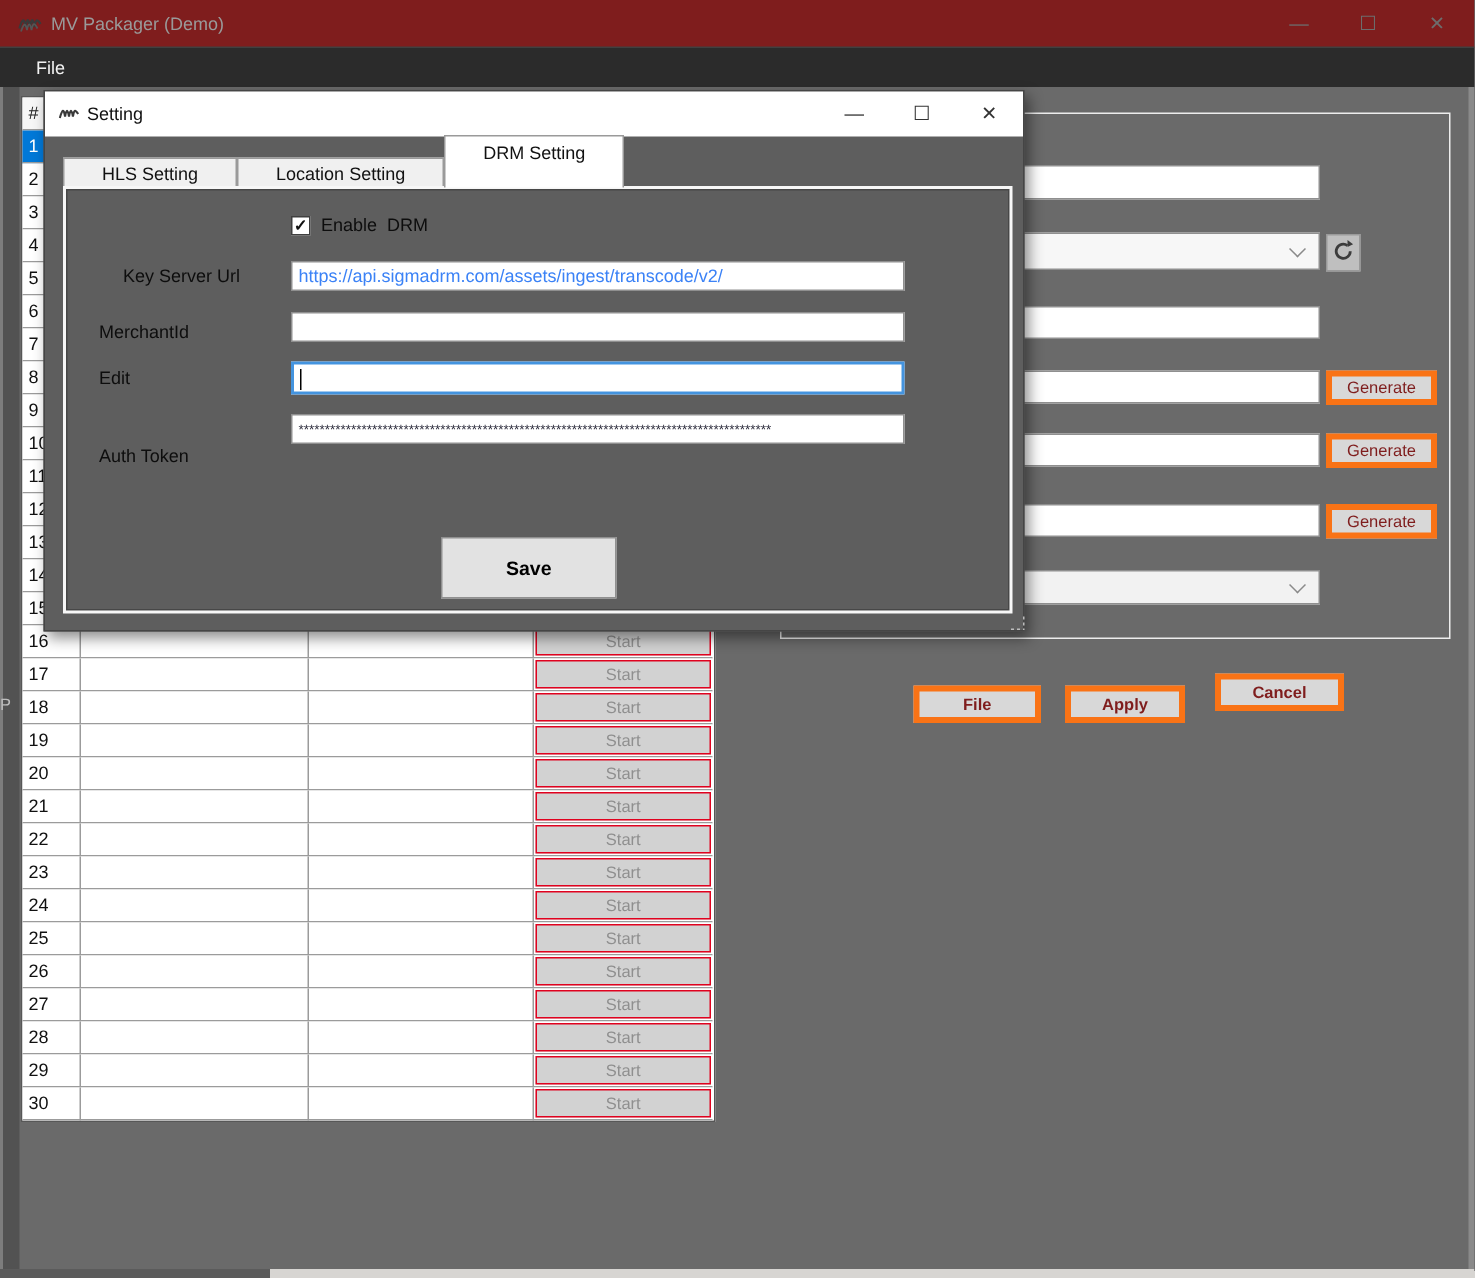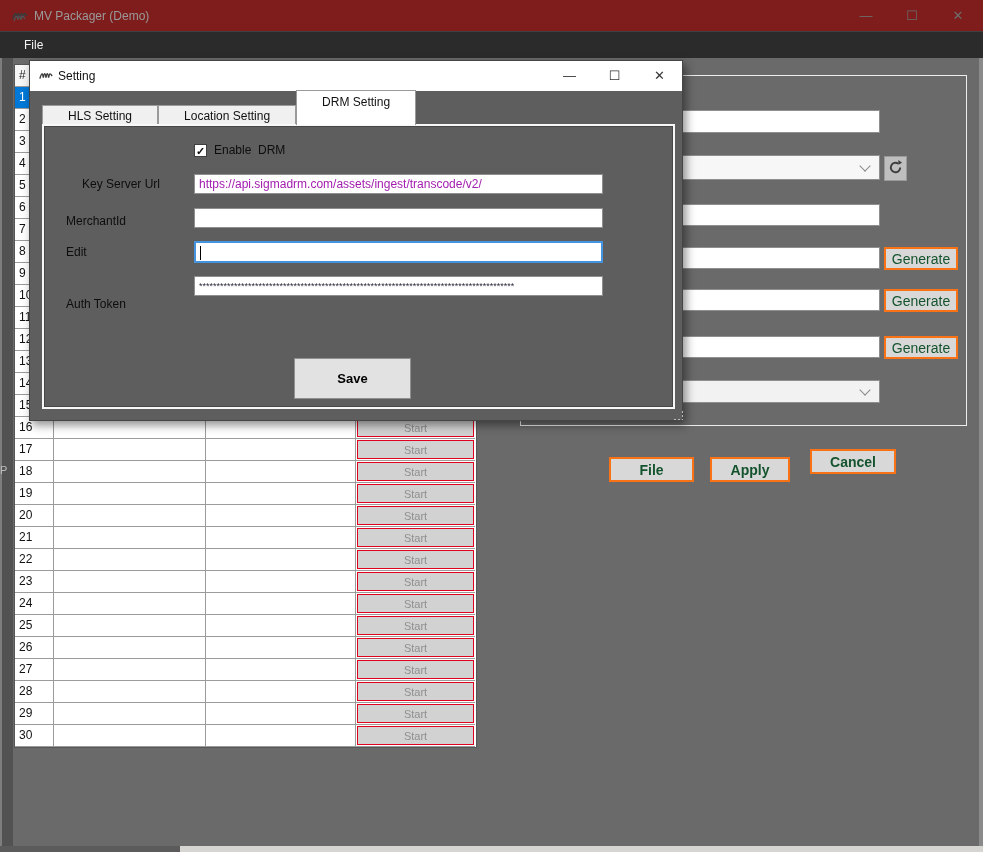--- a/index.html
+++ b/index.html
@@ -34,41 +34,41 @@
   .start-btn { position:absolute; left:1px; top:1px; right:1px; bottom:1px;
     background:#d2d2d2; border:1px solid #e0021f; color:#8f8f8f; font-size:11px;
     font-family:"Liberation Sans", sans-serif; }
 
   
   .groupbox { left:520px; top:75px; width:447px; height:351px; border:1px solid #ededed; }
   .field { background:#ffffff; border:1px solid #8f8f8f; font-size:12px; color:#111; padding:0 5px; }
   .combo { background:#f7f7f7; border:1px solid #8f8f8f; font-size:12px; color:#111; padding:0 6px; }
   .chevron { position:absolute; right:10px; top:50%; width:8px; height:8px; margin-top:-6px;
     border-right:1px solid #8a8a8a; border-bottom:1px solid #8a8a8a; transform:rotate(45deg); }
-  .btn { background:#d8d8d8; border:2px solid #f97316; font-size:14px; color:#14532d;
+  .btn { background:#d8d8d8; border:4px solid #f97316; font-size:11px; color:#7f1d1d;
     font-family:"Liberation Sans", sans-serif; }
   .btn.bold { font-weight:bold; }
   .refresh-btn { left:884px; top:156px; width:23px; height:25px; background:#bfbfbf; border:1px solid #9a9a9a; padding:0; }
 
   
   .dialog { left:29px; top:60px; width:654px; height:361px; background:#5e5e5e;
     border:1px solid #454545; box-shadow:3px 4px 9px rgba(0,0,0,0.45); z-index:50; }
   .dlg-titlebar { left:0; top:0; width:100%; height:30px; background:#ffffff; }
   .dlg-title-text { left:28px; top:0; height:30px; line-height:30px; font-size:12px; color:#111; }
   .dlg-icon { left:9px; top:8px; width:14px; height:14px; }
   .dlg-ctrl { top:0; width:45px; height:30px; text-align:center; line-height:30px; font-size:13px; color:#333; }
   .tabstrip { left:12px; top:41px; height:23px; display:flex; align-items:flex-end; }
   .tab { background:#f0f0f0; border:1px solid #9a9a9a; border-bottom:none; height:20px;
     line-height:20px; padding:0 25px; font-size:12px; color:#111; margin-right:0; }
   .tab.active { background:#ffffff; height:35px; line-height:23px; position:relative; z-index:3; }
   .tabpage { left:12px; top:63px; width:633px; height:285px; border:2px solid #f7f7f7;
     box-shadow:inset 0 0 0 1px #474747; }
   .dlg-label { font-size:12px; color:#0d0d0d; white-space:pre; }
   .dlg-field { position:absolute; left:164px; width:409px; height:20px; background:#fff;
-    border:1px solid #8f8f8f; font-size:12px; color:#a21caf; padding:0 4px; line-height:18px; }
+    border:1px solid #8f8f8f; font-size:12px; color:#3b82f6; padding:0 4px; line-height:18px; }
   .dlg-field.focused { height:22px; border:2px solid #4494df; }
   .caret { position:absolute; left:4px; top:3px; width:1px; height:14px; background:#000; }
   .masked { font-size:9px; letter-spacing:0px; color:#2a2a3a; line-height:18px; overflow:hidden; white-space:nowrap; }
   .checkbox { left:164px; top:83px; width:13px; height:13px; background:#fff; border:1px solid #3f3f3f;
     font-size:11px; line-height:12px; text-align:center; color:#111; font-weight:bold; }
   .save-btn { left:264px; top:297px; width:117px; height:41px; background:#e2e2e2;
     border:1px solid #909090; font-weight:bold; font-size:13px; color:#000;
     font-family:"Liberation Sans", sans-serif; }
   .grip { left:644px; top:350px; width:9px; height:9px;
     background:

